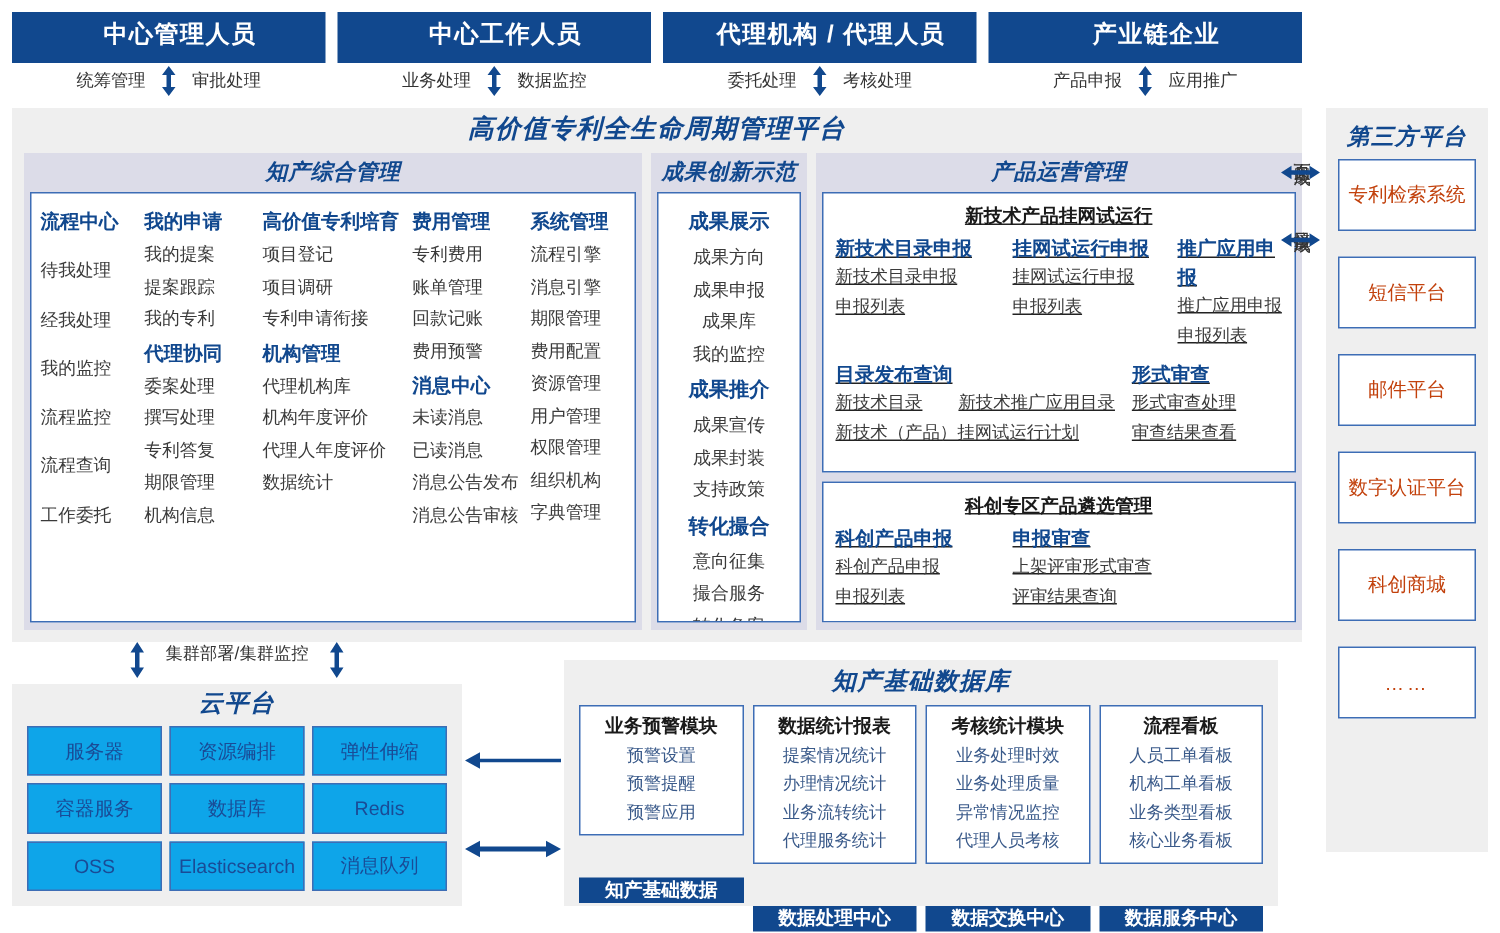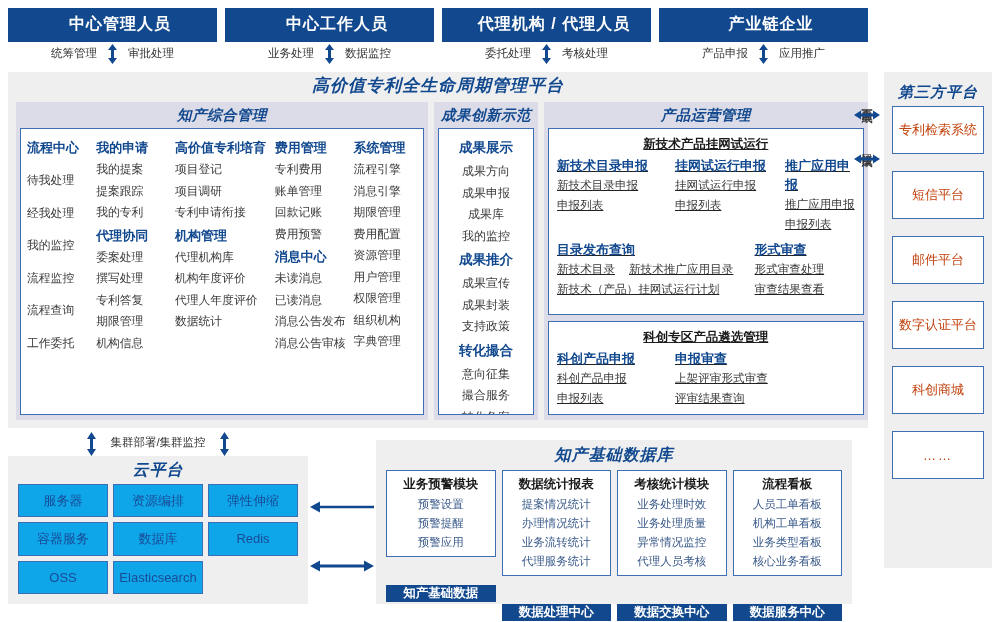--- a/index.html
+++ b/index.html
@@ -94,21 +94,21 @@
   }
   .subbox-title{
     text-align:center;font-size:12.5px;font-weight:bold;color:#1a1a1a;
     line-height:20px;margin-bottom:2px;
   }
   .sb-cols{display:flex;}
   .sb-col{display:flex;flex-direction:column;}
   .sb-h{font-size:13px;font-weight:bold;color:#11488e;line-height:19px;}
   .sb-i{font-size:11.6px;color:#3a3a3a;line-height:19.5px;white-space:nowrap;}
   .sb-gap{height:7px;}
-  .inline-pair{display:flex;gap:14px;}
+  .inline-pair{display:flex;gap:24px;}
 
   
   #third-party{
     position:absolute;left:884px;top:72px;width:108px;height:496px;
     background:#efefef;
   }
   #tp-title{
     text-align:center;font-size:15px;font-weight:bold;font-style:italic;
     color:#11488e;height:34px;line-height:40px;letter-spacing:1px;
   }
@@ -127,21 +127,21 @@
   }
   .vtext{
     writing-mode:vertical-rl;text-orientation:upright;
     font-size:11.5px;color:#333;letter-spacing:1px;line-height:14px;
   }
   .h-arrow{margin:4px 0 18px 0;}
 
   
   #cluster-row{
     position:absolute;left:8px;top:428px;width:300px;height:28px;
-    display:flex;align-items:center;justify-content:center;gap:12px;
+    display:flex;align-items:flex-start;justify-content:center;gap:12px;
   }
   #cluster-row .lbl{font-size:11.5px;color:#333;white-space:nowrap;}
 
   
   #cloud{
     position:absolute;left:8px;top:456px;width:300px;height:148px;
     background:#efefef;
   }
   #cloud-title{
     text-align:center;font-size:16px;font-weight:bold;font-style:italic;
@@ -445,20 +445,21 @@
   <div id="cloud-title">云平台</div>
   <div id="cloud-grid">
     <div class="cloud-cell">服务器</div>
     <div class="cloud-cell">资源编排</div>
     <div class="cloud-cell">弹性伸缩</div>
     <div class="cloud-cell">容器服务</div>
     <div class="cloud-cell">数据库</div>
     <div class="cloud-cell">Redis</div>
     <div class="cloud-cell">OSS</div>
     <div class="cloud-cell">Elasticsearch</div>
+    <div class="cloud-cell">消息队列</div>
   </div>
 </div>
 
 <div id="mid-arrows">
   <span class="ar" style="top:44px;">
     <svg width="64" height="14" viewBox="0 0 64 14">
         <path d="M0 7 L10 1.5 L10 5.8 L64 5.8 L64 8.2 L10 8.2 L10 12.5 Z" fill="#11488e"></path>
       </svg>
   </span>
   <span class="ar" style="top:103px;">

